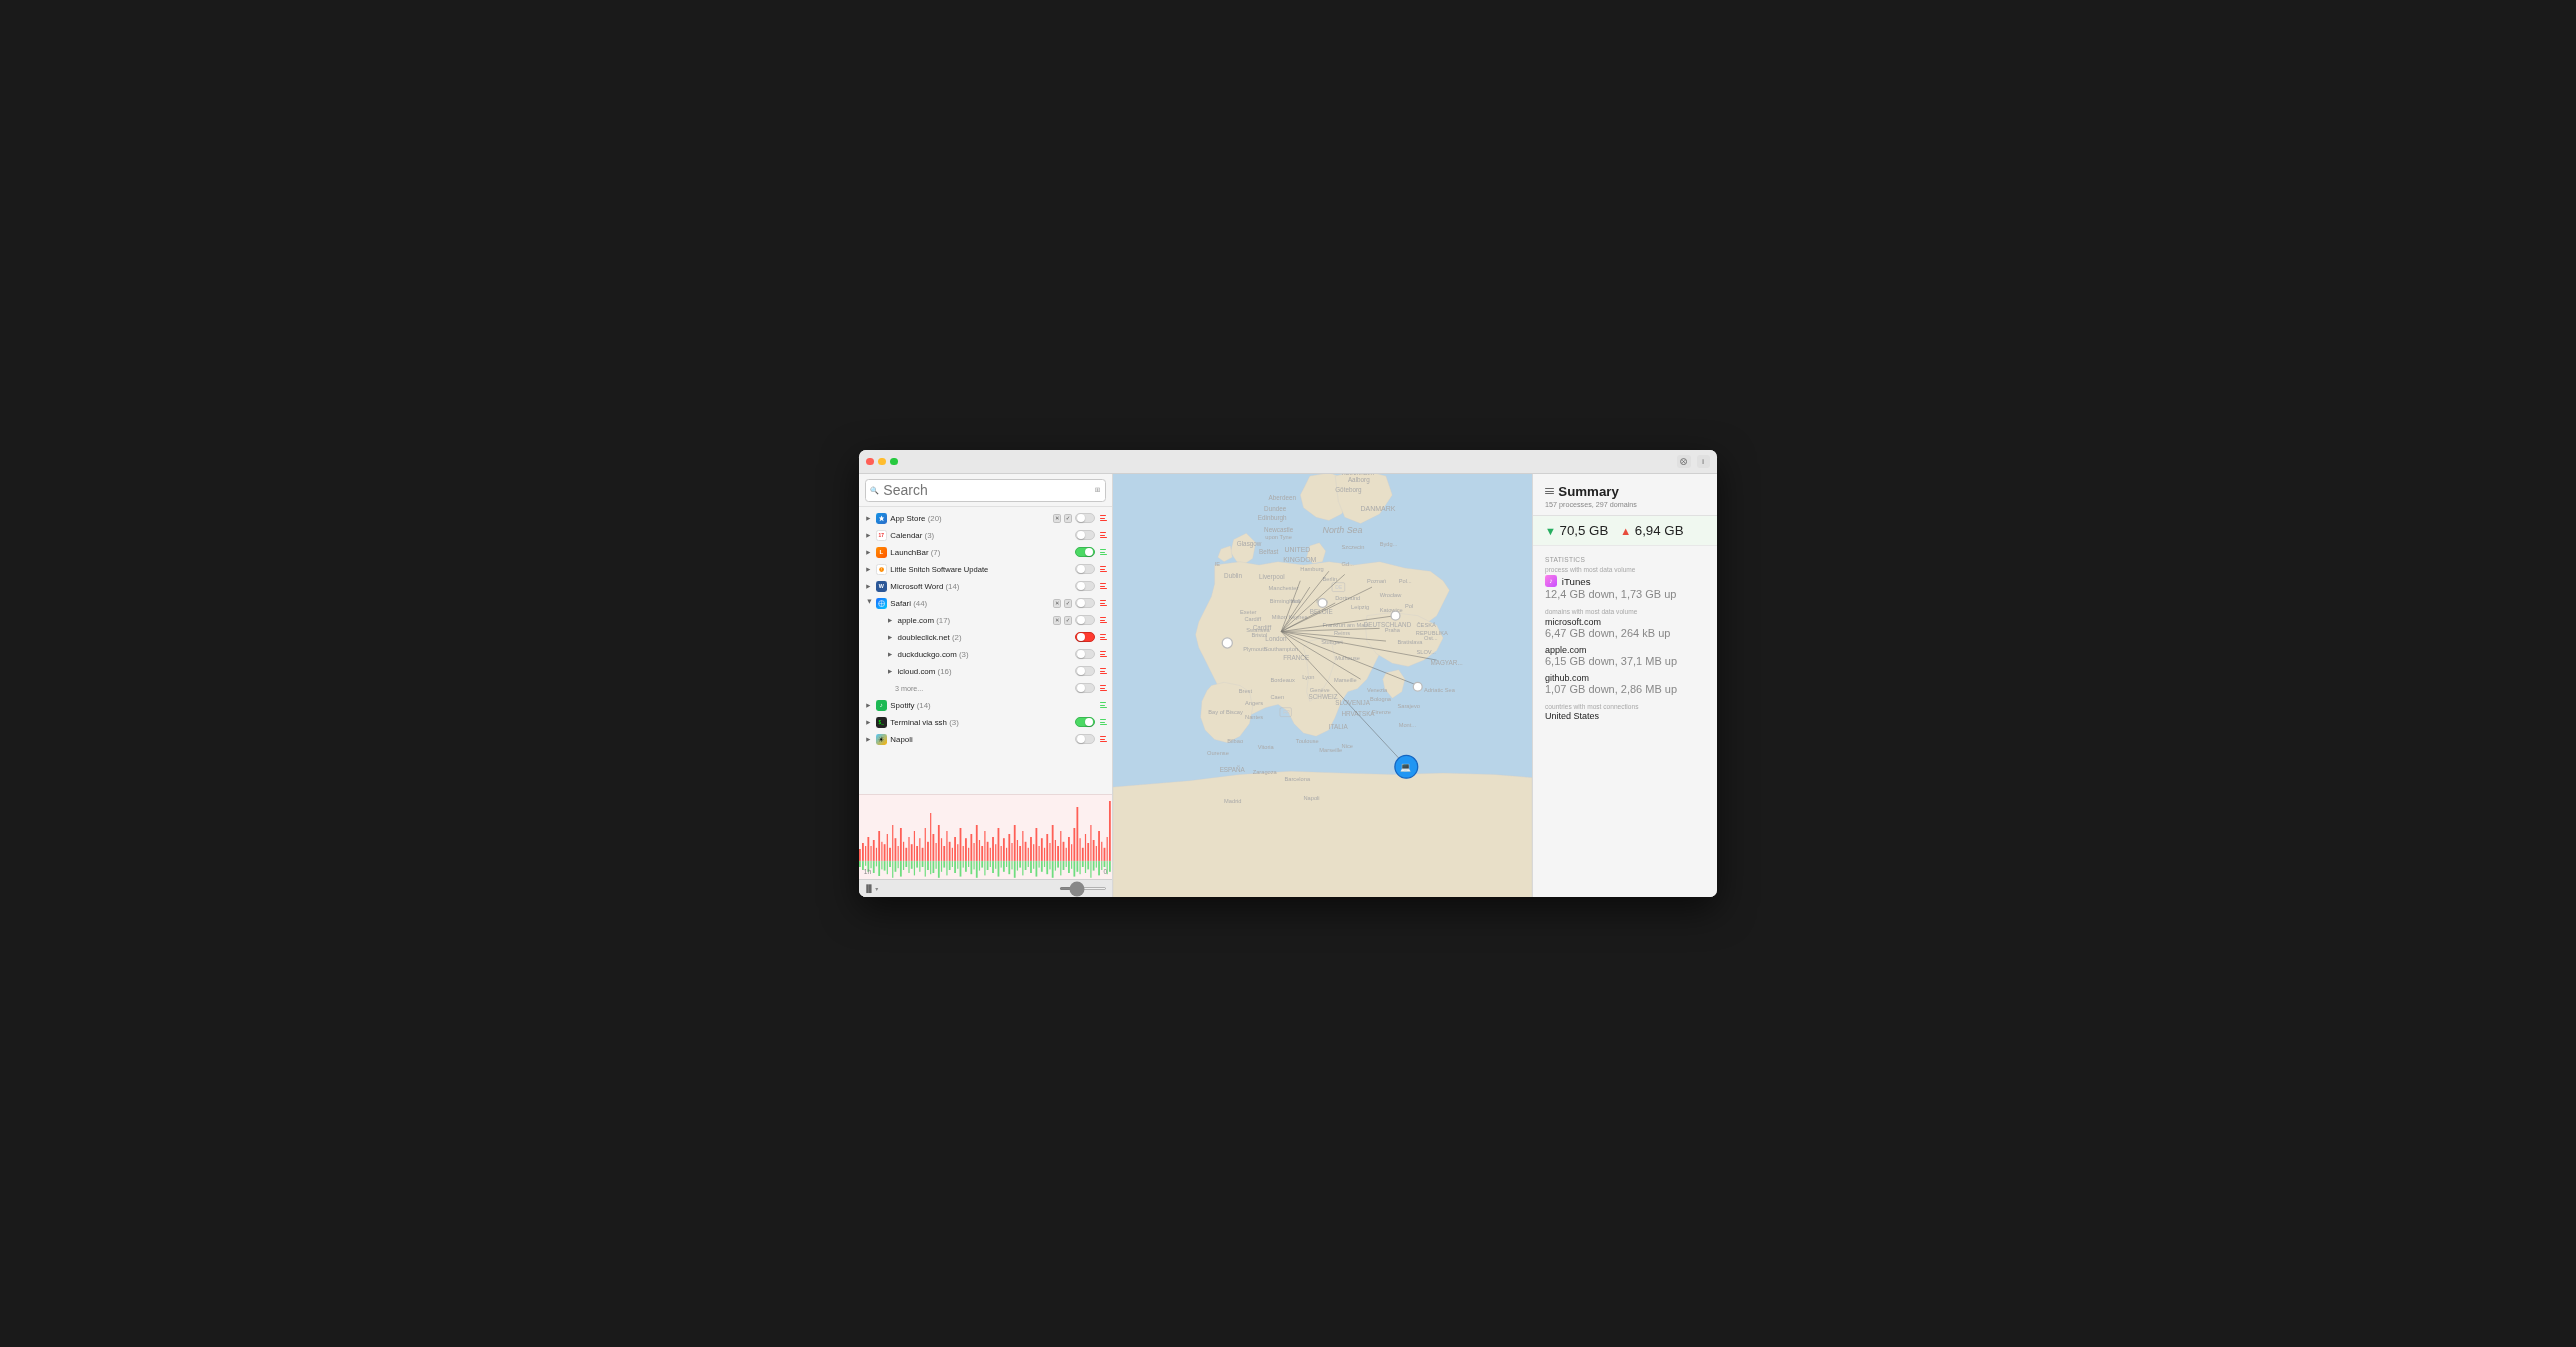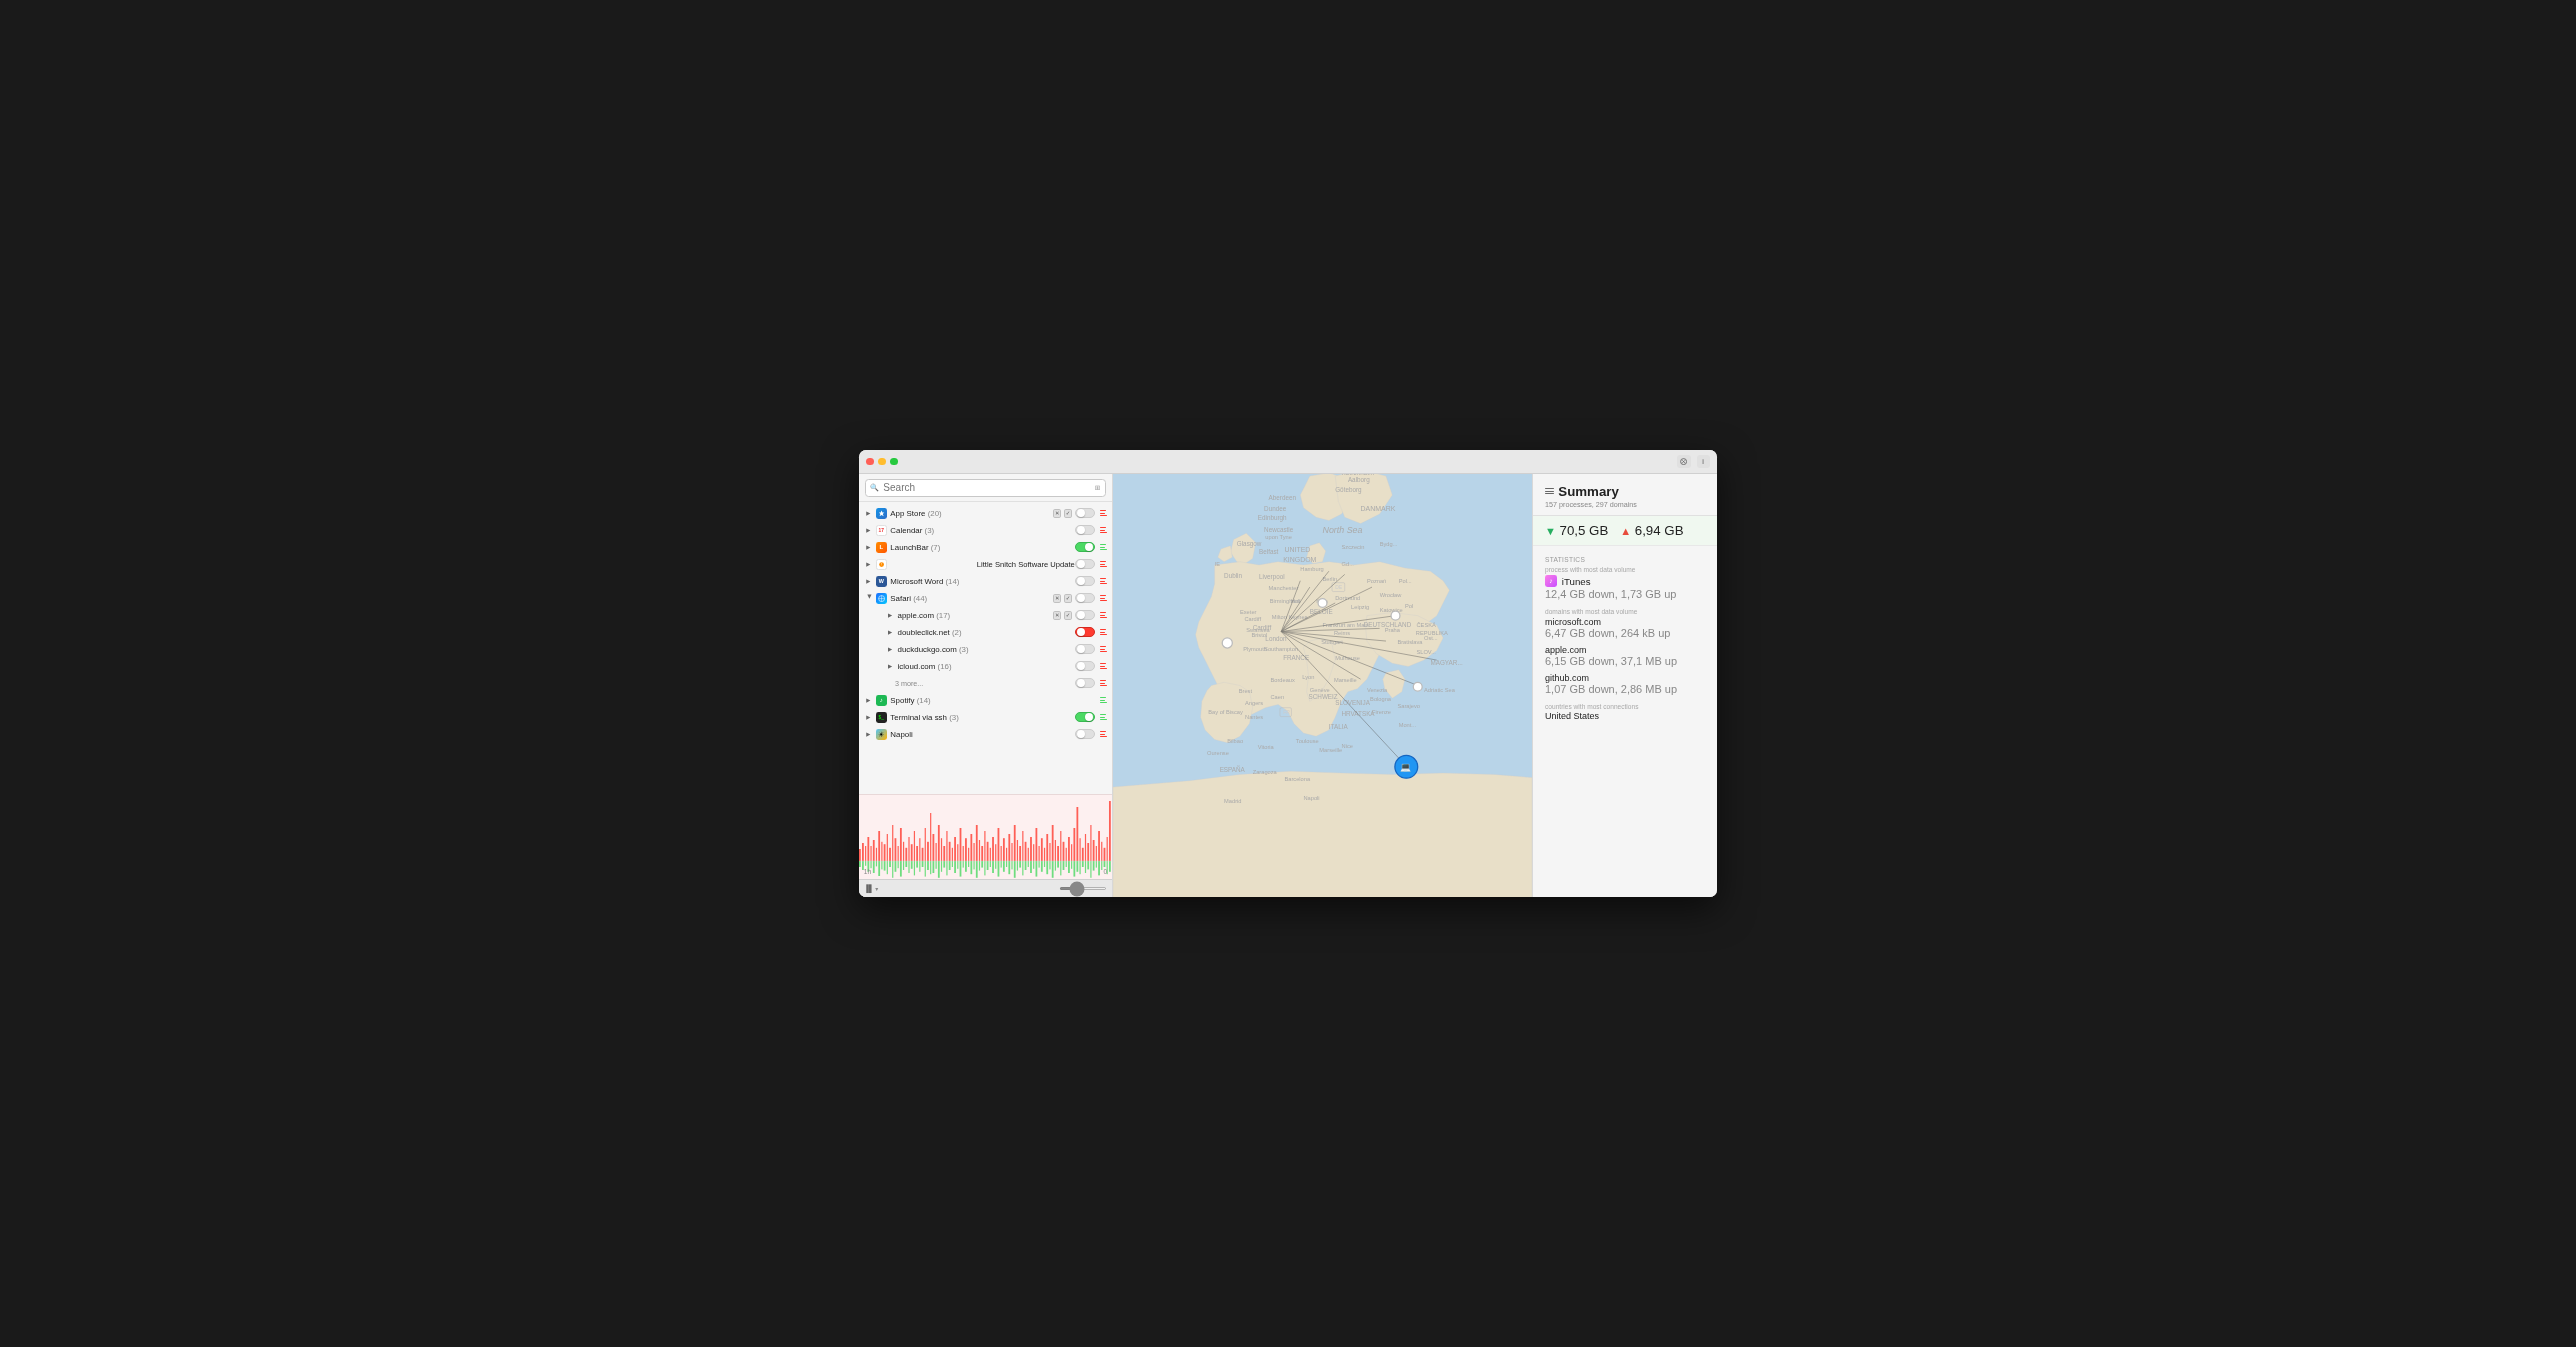--- a/index.html
+++ b/index.html
@@ -465,21 +465,21 @@
       <div style="width:13.3px;height:13.3px;background:#e0e0e0;border-radius:3px;display:flex;align-items:center;justify-content:center;font-size:7.2px;color:#555;">i</div>
     </div>
   </div>
 
   <div class="main-content">
 
     <div class="sidebar">
       <div class="search-bar">
         <div class="search-input-wrapper">
           <span style="color:#999;font-size:7.2px;">🔍</span>
-          <input type="text" style="font-size: 10px; color: rgb(102, 102, 102); border: none; outline: none; background: transparent; flex: 1 1 0%;" placeholder="Search">
+          <input type="text" style="font-size: 14px; color: rgb(102, 102, 102); border: none; outline: none; background: transparent; flex: 1 1 0%;" placeholder="Search">
           <span style="color:#999;font-size:6.6px;">⊞</span>
         </div>
       </div>
 
       <div class="app-list">
 
         <div class="app-row">
           <span class="expand-arrow">▶</span>
           <div class="app-icon icon-appstore">
             <svg width="7.2" height="7.2" viewBox="0 0 12 12" fill="white">
@@ -534,21 +534,21 @@
         </div>
 
         <div class="app-row">
           <span class="expand-arrow">▶</span>
           <div class="app-icon" style="background:#fff;border:0.6px solid #e0e0e0;">
             <svg width="7.2" height="7.2" viewBox="0 0 12 12" style="font-size:12px">
                 <circle cx="6" cy="6" r="4" fill="#ff8c00"></circle>
                 <text x="6" y="9" text-anchor="middle" font-size="7" fill="white">!</text>
               </svg>
           </div>
-          <span class="app-name" style="font-size:7.6px;text-align:right;">Little Snitch Software Update</span>
+          <span class="app-name" style="font-size:7.6px;">Little Snitch Software Update</span>
           <div class="app-controls">
             <div class="toggle-deny">
                 <div class="knob"></div>
               </div>
             <div class="bars-icon bars-icon-red">
                 <span></span>
                 <span></span>
                 <span></span>
               </div>
           </div>

